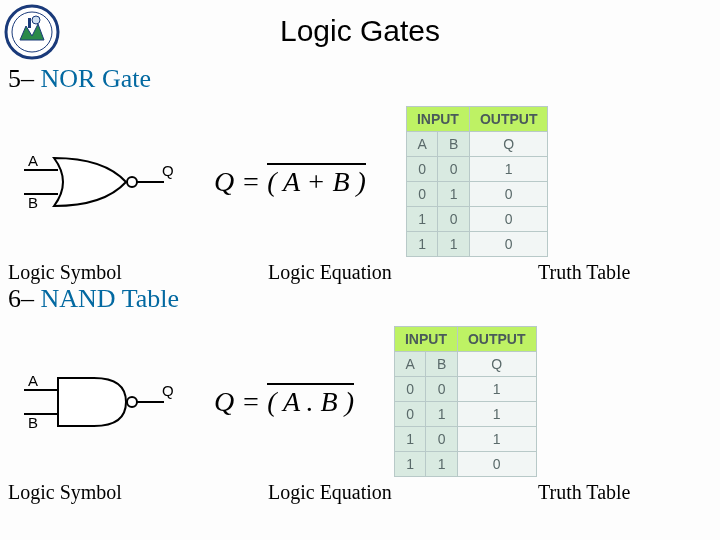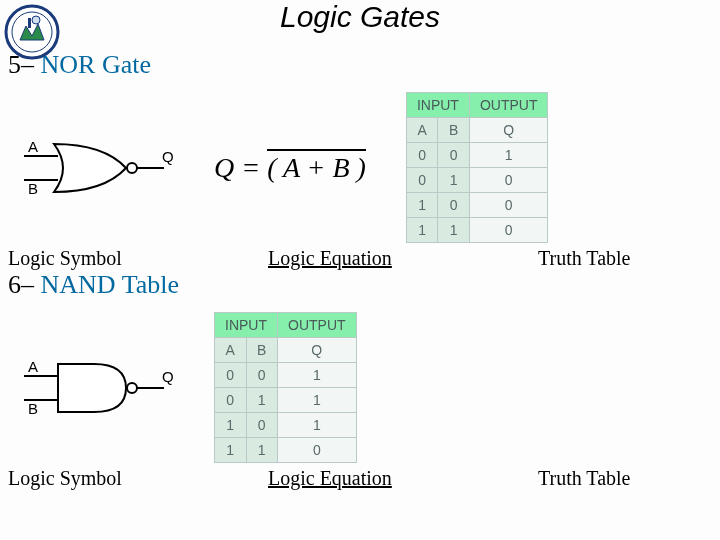--- a/index.html
+++ b/index.html
@@ -17,22 +17,21 @@
     position: absolute;
     top: 4px;
     left: 4px;
     width: 56px;
     height: 56px;
   }
   .title {
     font-family: Arial, Helvetica, sans-serif;
     font-size: 30px;
     text-align: center;
-    padding-top: 0;
-    font-style: italic;
+    padding-top: 14px;
   }
   .section {
     font-size: 26px;
     margin-left: 8px;
     margin-top: 16px;
   }
   .section .num { color: #0369a1; }
   .row-figs {
     display: flex;
     align-items: center;
@@ -58,43 +57,43 @@
     font-size: 14px;
     background: #eef5f4;
   }
   .truth-table th, .truth-table td {
     border: 1px solid #b8c9c8;
     padding: 4px 10px;
     text-align: center;
     color: #5a6a6a;
   }
   .truth-table th {
-    background: #86efac;
+    background: #bef264;
     color: #4a5a5a;
-    font-weight: normal;
+    font-weight: bold;
   }
   .truth-table .subhead td {
     background: #e9f1f0;
   }
   .truth-table tbody tr td:first-child,
   .truth-table tbody tr td:nth-child(2) {
     background: #d9eae1;
   }
   .truth-table tbody tr td:last-child {
     background: #f2f6f5;
   }
   .labels {
     display: flex;
     font-size: 20px;
     margin-top: 4px;
     margin-left: 8px;
     gap: 60px;
   }
   .labels > div:nth-child(1){ width: 200px;}
-  .labels > div:nth-child(2){ width: 210px; text-decoration: underline;}
+  .labels > div:nth-child(2){ width: 210px;}
   .gate-svg { width: 150px; height: 60px; }
   .pin-label { font-family: Arial, sans-serif; font-size: 15px; fill:#000;}
 </style>
 </head>
 <body>
 
 <svg class="logo" viewBox="0 0 56 56">
   <circle cx="28" cy="28" r="26" fill="#fff" stroke="#1a3a7a" stroke-width="3"></circle>
   <circle cx="28" cy="28" r="20" fill="none" stroke="#1a3a7a" stroke-width="1"></circle>
   <path d="M16 36 L22 22 L28 32 L34 20 L40 36 Z" fill="#2a8a4a" stroke="#1a3a7a" stroke-width="1"></path>
@@ -178,20 +177,24 @@
     <line x1="0" y1="18" x2="34" y2="18" stroke="#000" stroke-width="2"></line>
     <line x1="0" y1="42" x2="34" y2="42" stroke="#000" stroke-width="2"></line>
     <path d="M34 6 L70 6 Q102 6 102 30 Q102 54 70 54 L34 54 Z" fill="#fff" stroke="#000" stroke-width="2"></path>
     <circle cx="108" cy="30" r="5" fill="#fff" stroke="#000" stroke-width="2"></circle>
     <line x1="113" y1="30" x2="140" y2="30" stroke="#000" stroke-width="2"></line>
     <text x="4" y="14" class="pin-label">A</text>
     <text x="4" y="56" class="pin-label">B</text>
     <text x="138" y="24" class="pin-label">Q</text>
   </svg>
 
+  <div class="eq">
+    <span>Q =</span>
+    <span class="overline">( A . B )</span>
+  </div>
 
   <table class="truth-table">
     <thead>
       <tr>
         <th colspan="2">INPUT</th>
         <th>OUTPUT</th>
       </tr>
     </thead>
     <tbody>
       <tr class="subhead">

